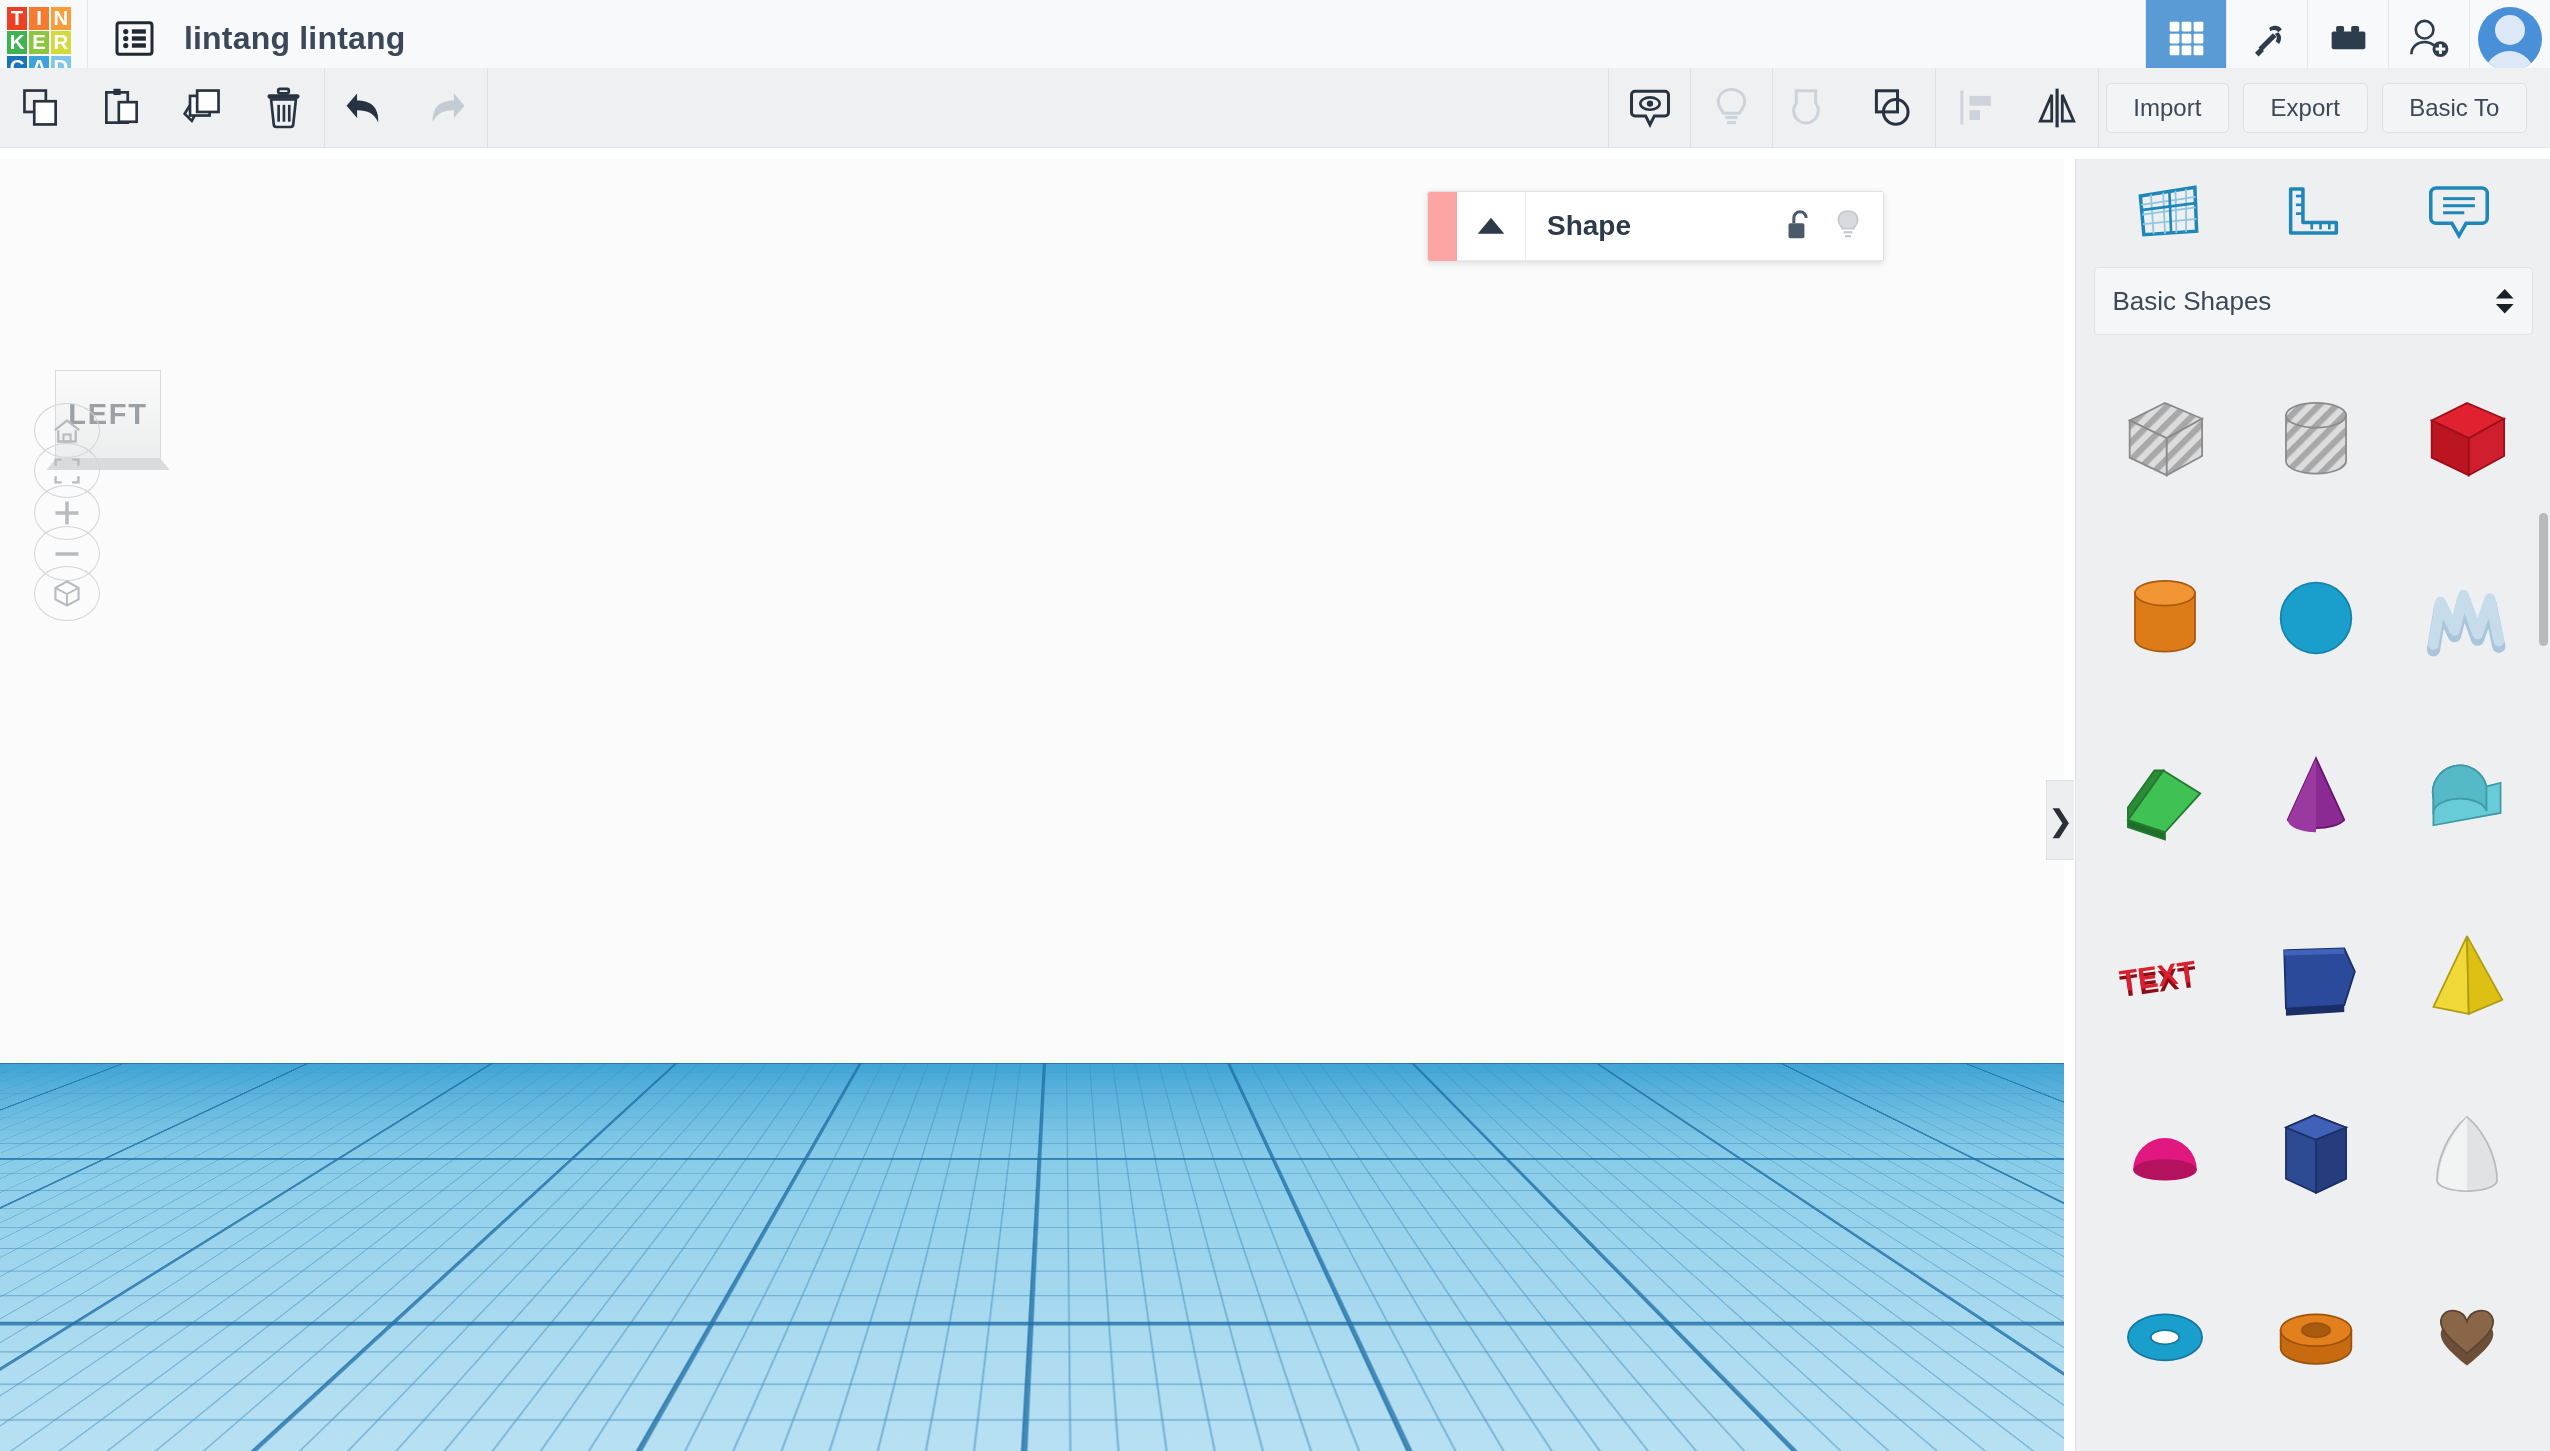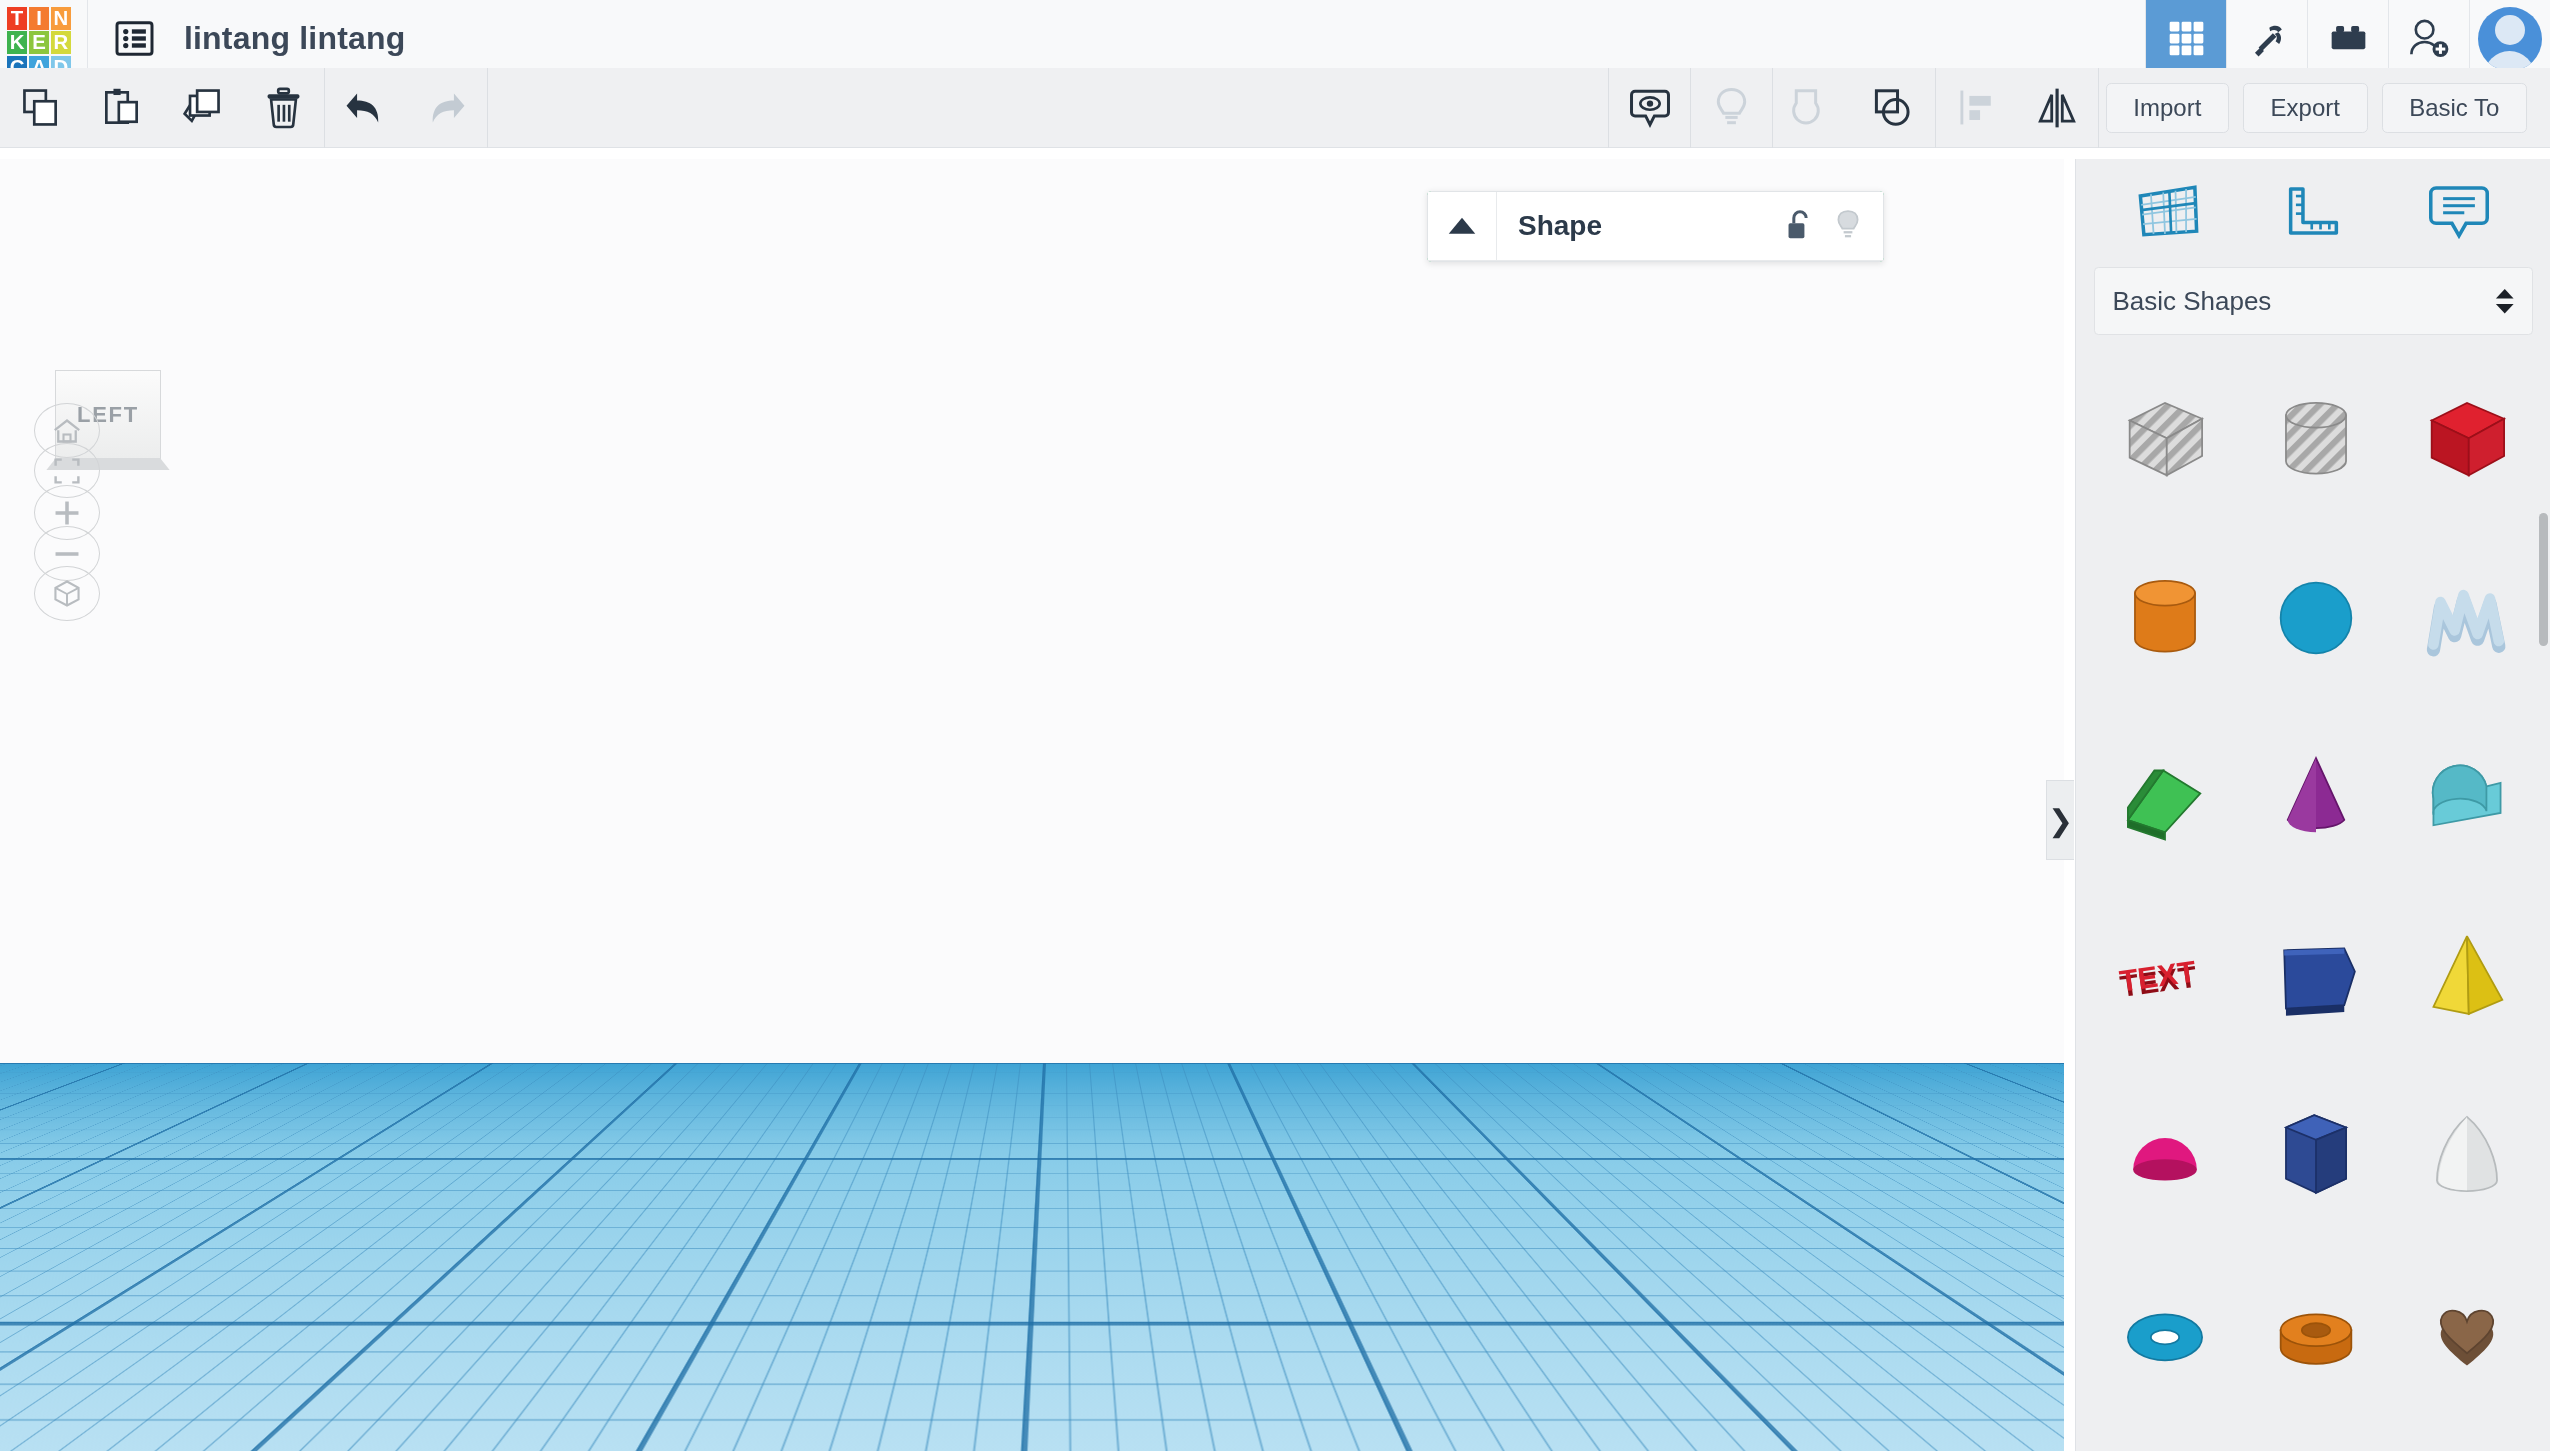--- a/index.html
+++ b/index.html
@@ -129,21 +129,21 @@
   }
 
   .cursor-arrow { position:absolute; left:1344px; top:1077px; }
 
   
   .viewcube {
     position:absolute; left:55px; top:211px; width:106px; height:89px;
     background: linear-gradient(to bottom,#fbfbfb,#eceded);
     border:0.9px solid #d7d9db;
     display:flex; align-items:center; justify-content:center;
-    font-size:22px; font-weight:bold; color:#9aa0a6; letter-spacing:1.8px;
+    font-size:29px; font-weight:bold; color:#9aa0a6; letter-spacing:1.8px;
     cursor:pointer;
   }
   .viewcube-base {
     position:absolute; left:46px; top:299px; width:124px; height:12.4px;
     background:#d9dbdd; clip-path: polygon(8% 0, 92% 0, 100% 100%, 0 100%);
   }
   .navbtn {
     position:absolute; left:34px; width:66px; height:55px; border-radius:50%;
     border:1.3px solid #d2d4d6; background:transparent;
     display:flex; align-items:center; justify-content:center; cursor:pointer;
@@ -152,22 +152,23 @@
   .panel-toggle {
     position:absolute; left:2046px; top:780px; width:28px; height:80px;
     background:#eceef0; border:0.9px solid #dcdfe3; border-right:none;
     display:flex; align-items:center; justify-content:center; cursor:pointer;
     font-size:30px; color:#2a3038; z-index:5;
   }
 
   
   .inspector {
     position:absolute; left:1586px; top:190px; width:457px;
-    background:#22c55e; border:0.9px solid #e1e4e7; border-radius:3.5px;
+    background:#fca5a5; border:0.9px solid #e1e4e7; border-radius:3.5px;
     box-shadow:0 1.8px 6.2px rgba(0,0,0,.10);
+    padding-left:29px;
   }
   .insp-head {
     height:69px; display:flex; align-items:center; background:#ffffff;
     border-bottom:0.9px solid #e8eaec;
   }
   .insp-collapse {
     width:69px; height:69px; display:flex; align-items:center; justify-content:center;
     border-right:0.9px solid #e8eaec; cursor:pointer;
   }
   .insp-title { margin-left:21px; font-size:28px; font-weight:bold; color:#2c3a4a; }

